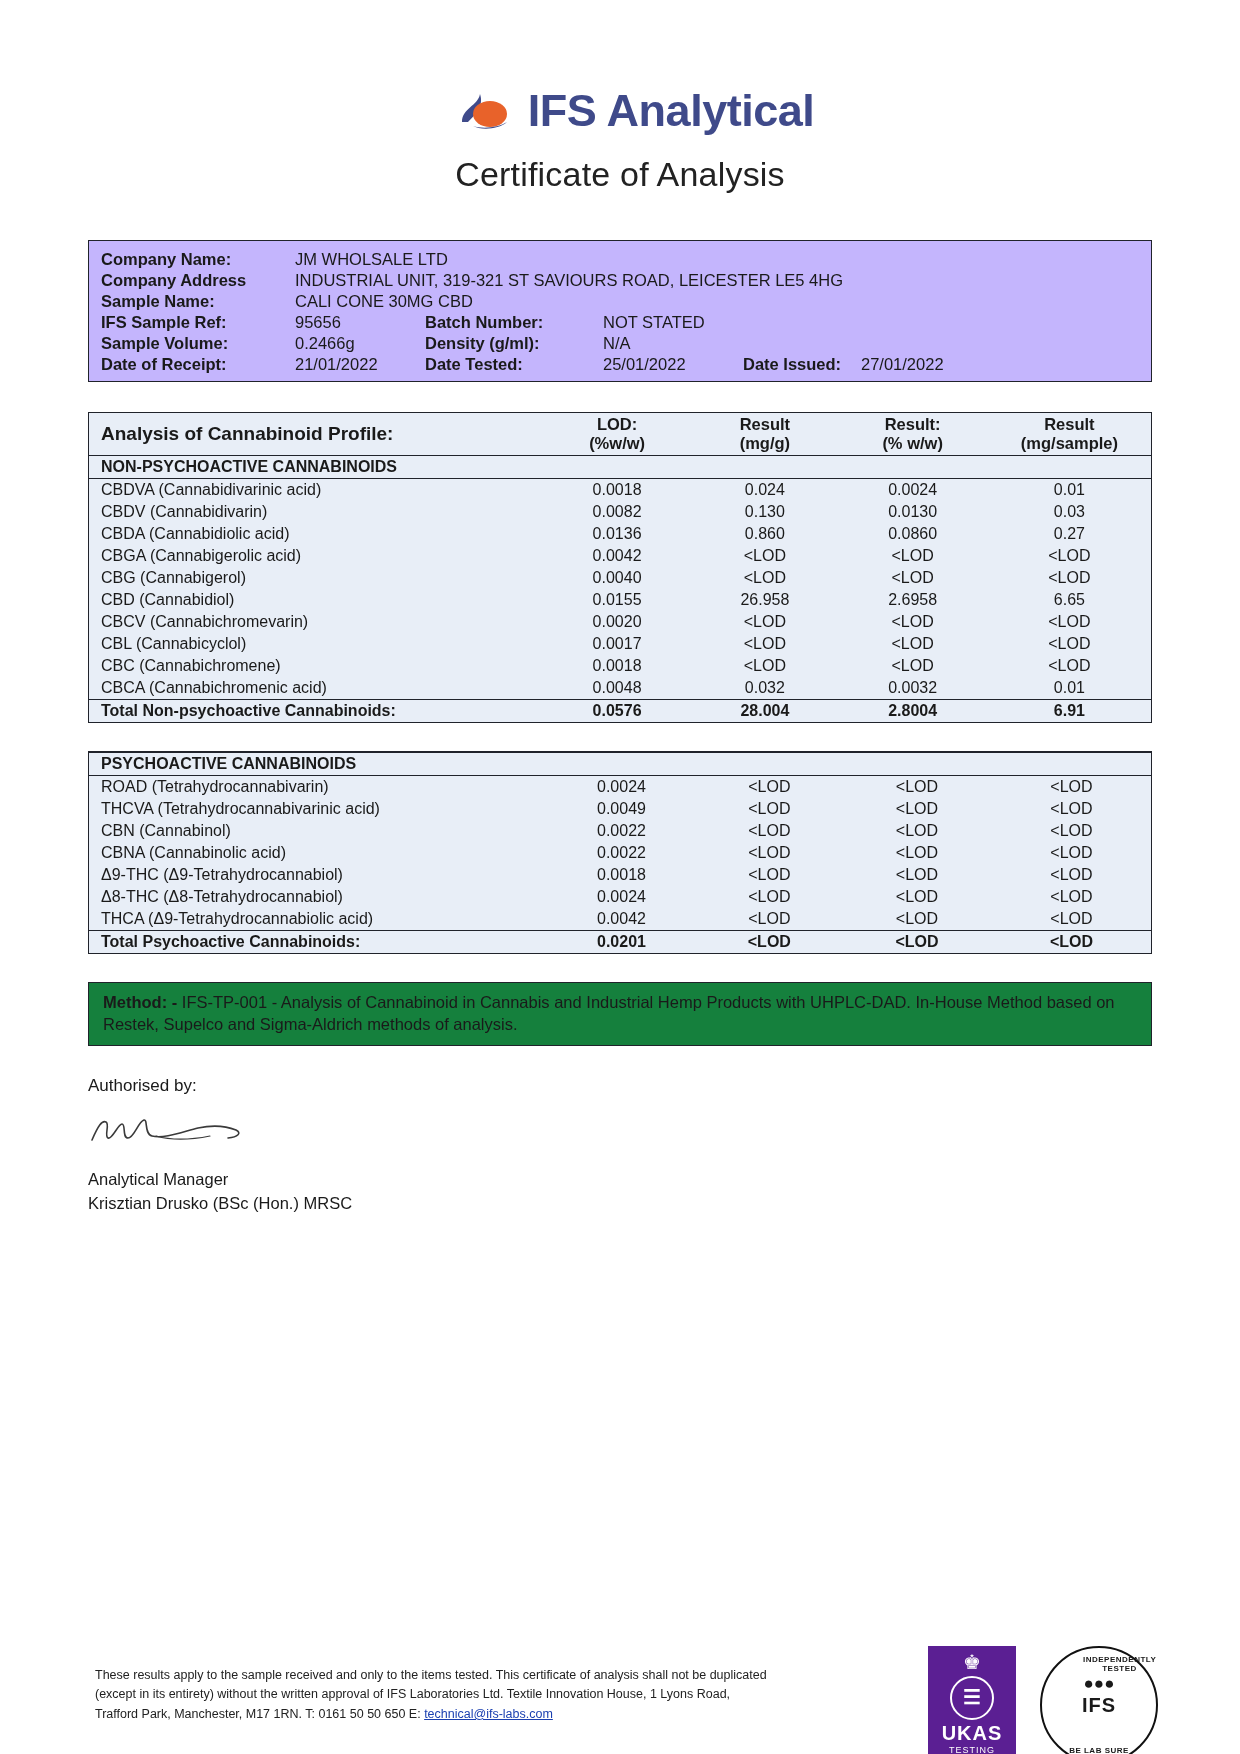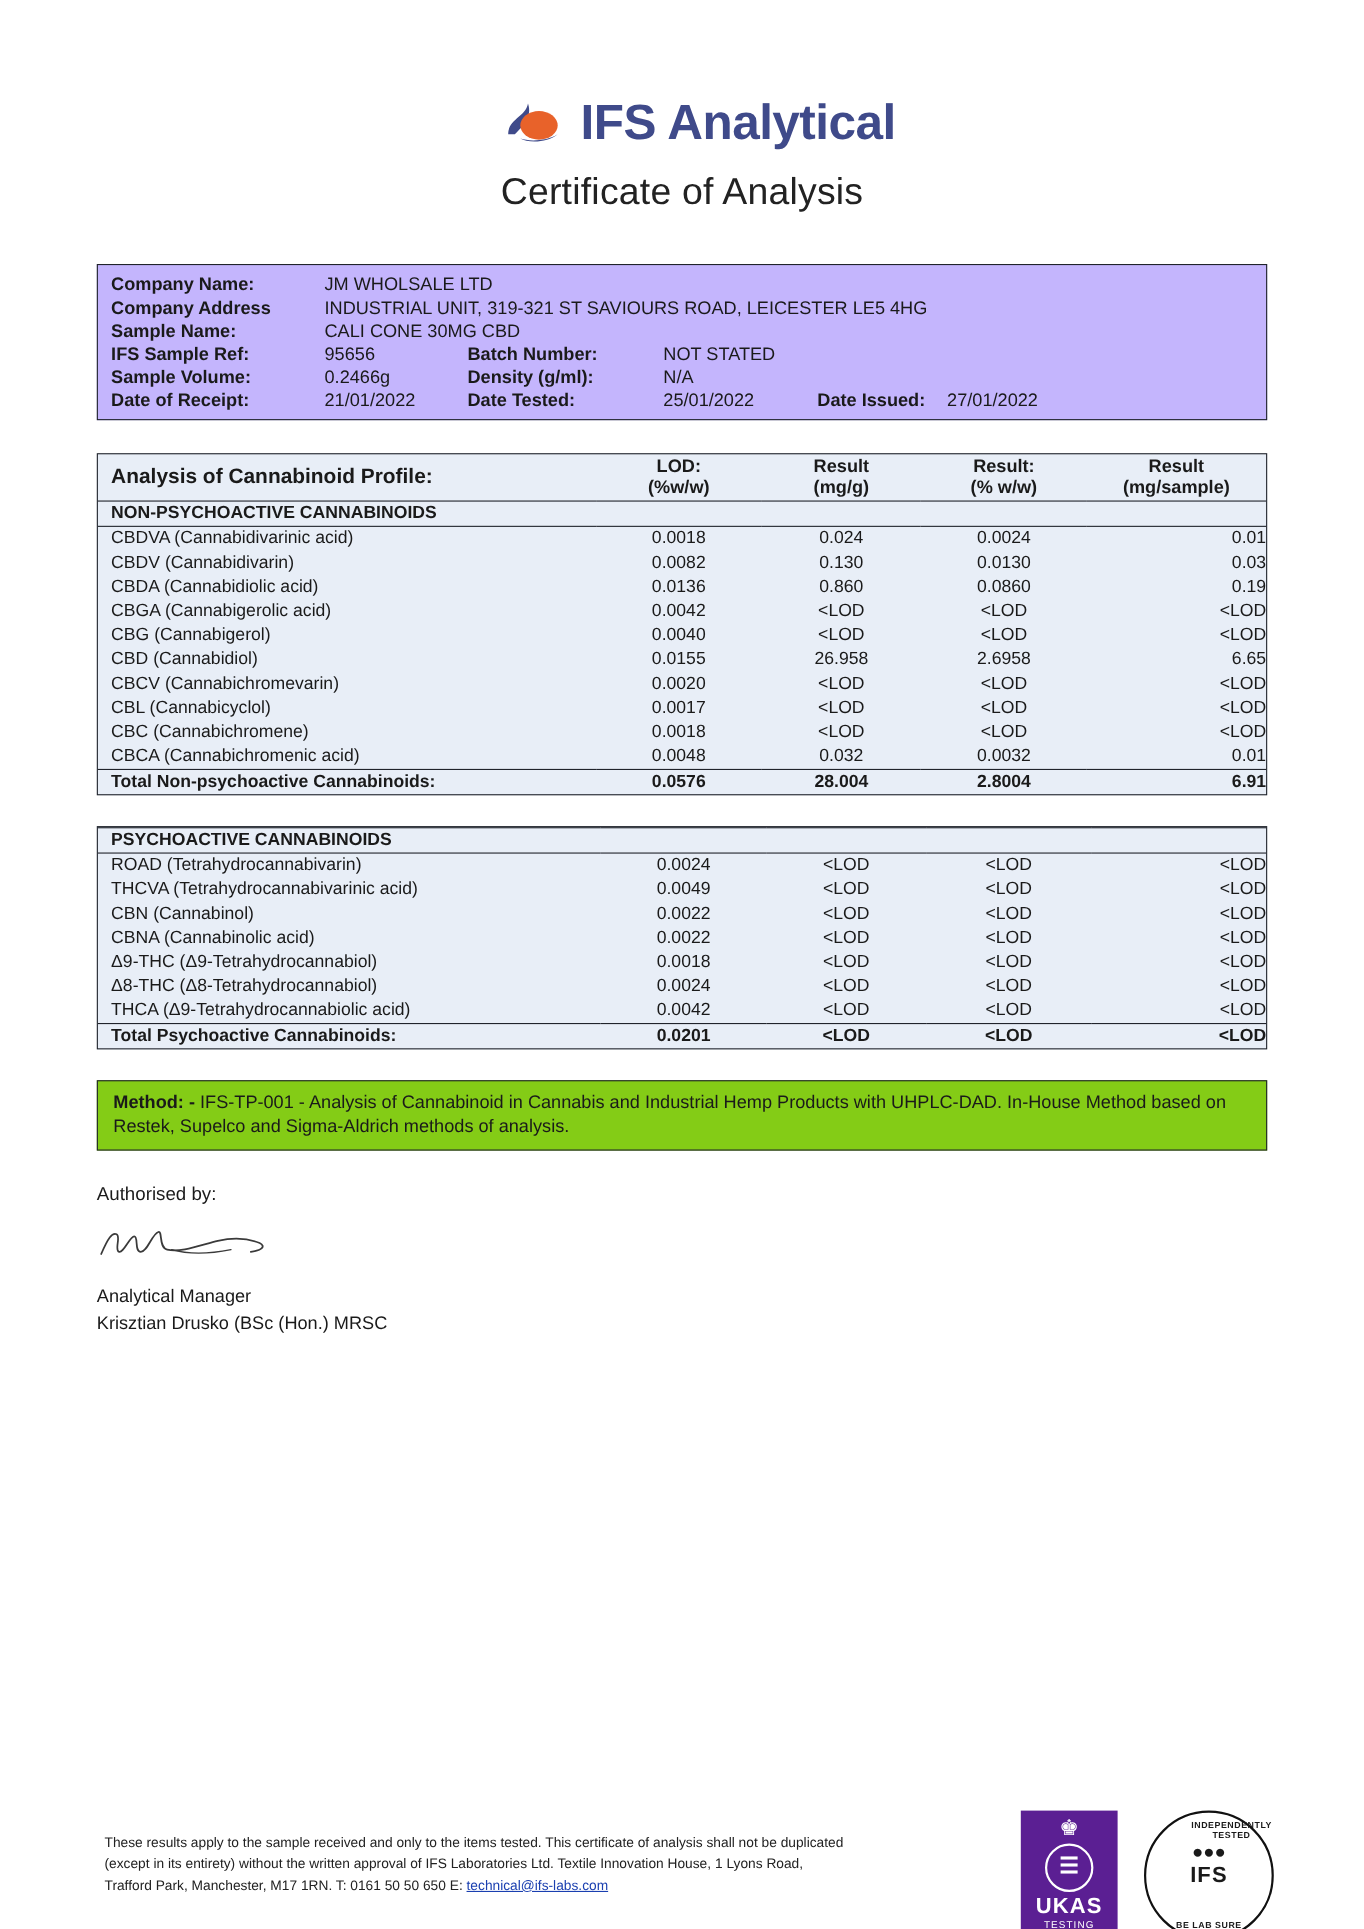--- a/index.html
+++ b/index.html
@@ -110,21 +110,21 @@
     border-collapse: collapse;
     font-size: 16px;
   }
   table.an td, table.an th {
     padding: 2px 0;
   }
   .col-name   { width: 470px; padding-left: 12px !important; text-align: left; }
   .col-lod    { width: 160px; text-align: center; }
   .col-mgg    { width: 155px; text-align: center; }
   .col-pct    { width: 160px; text-align: center; }
-  .col-mgs    { width: 170px; text-align: right; }
+  .col-mgs    { width: 170px; text-align: center; }
 
   .hdr-title {
     font-size: 19px;
     font-weight: bold;
     padding-left: 12px !important;
     vertical-align: middle;
   }
   .hdr-cell {
     font-size: 16.5px;
     font-weight: bold;
@@ -146,21 +146,21 @@
     border-top: 1.2px solid #20232b;
     padding-top: 3px;
     padding-bottom: 3px;
   }
   .data-row td { padding-top: 2.5px; padding-bottom: 2.5px; }
 
   
   .method {
     margin: 28px 88px 0 88px;
     border: 1.5px solid #20232b;
-    background: #84cc16;
+    background: #15803d;
     padding: 8px 14px 10px 14px;
     font-size: 16.5px;
     line-height: 1.35;
   }
   .method b { font-weight: bold; }
 
   
   .auth {
     margin: 30px 0 0 88px;
     font-size: 17px;
@@ -341,21 +341,21 @@
         <td class="col-lod">0.0082</td>
         <td class="col-mgg">0.130</td>
         <td class="col-pct">0.0130</td>
         <td class="col-mgs">0.03</td>
       </tr>
       <tr class="data-row">
         <td class="col-name">CBDA (Cannabidiolic acid)</td>
         <td class="col-lod">0.0136</td>
         <td class="col-mgg">0.860</td>
         <td class="col-pct">0.0860</td>
-        <td class="col-mgs">0.19</td>
+        <td class="col-mgs">0.27</td>
       </tr>
       <tr class="data-row">
         <td class="col-name">CBGA (Cannabigerolic acid)</td>
         <td class="col-lod">0.0042</td>
         <td class="col-mgg">&lt;LOD</td>
         <td class="col-pct">&lt;LOD</td>
         <td class="col-mgs">&lt;LOD</td>
       </tr>
       <tr class="data-row">
         <td class="col-name">CBG (Cannabigerol)</td>

